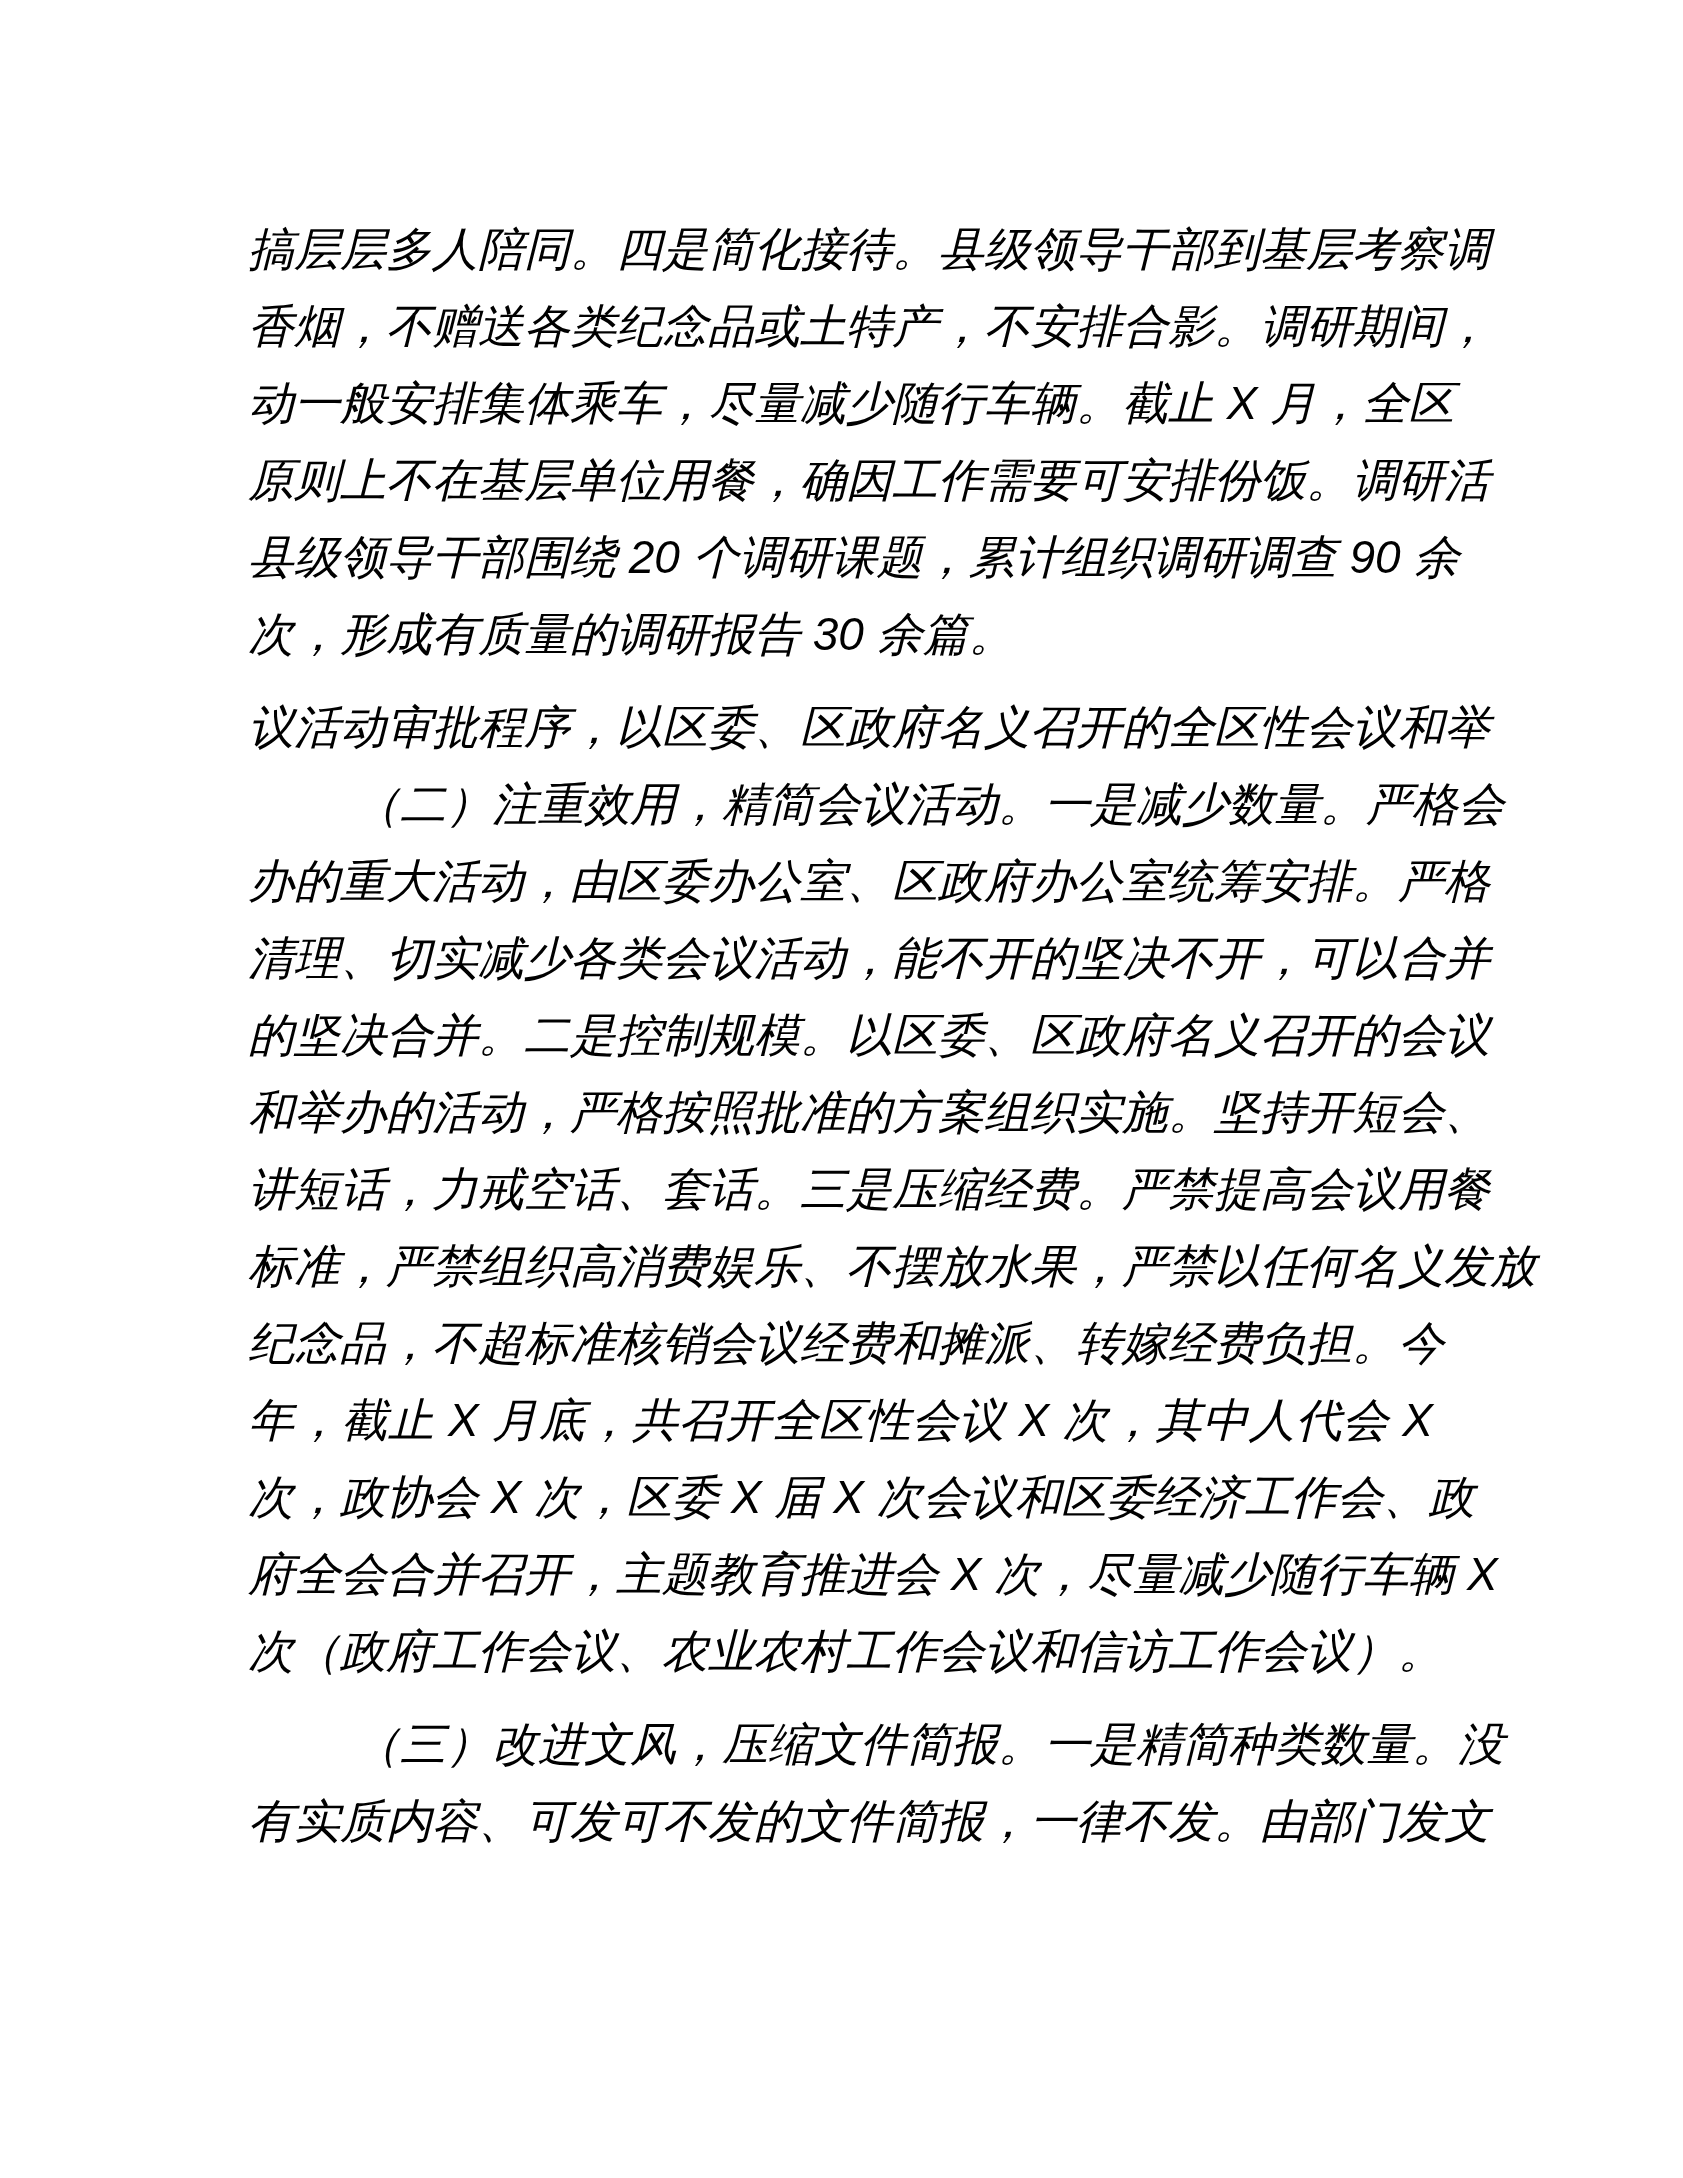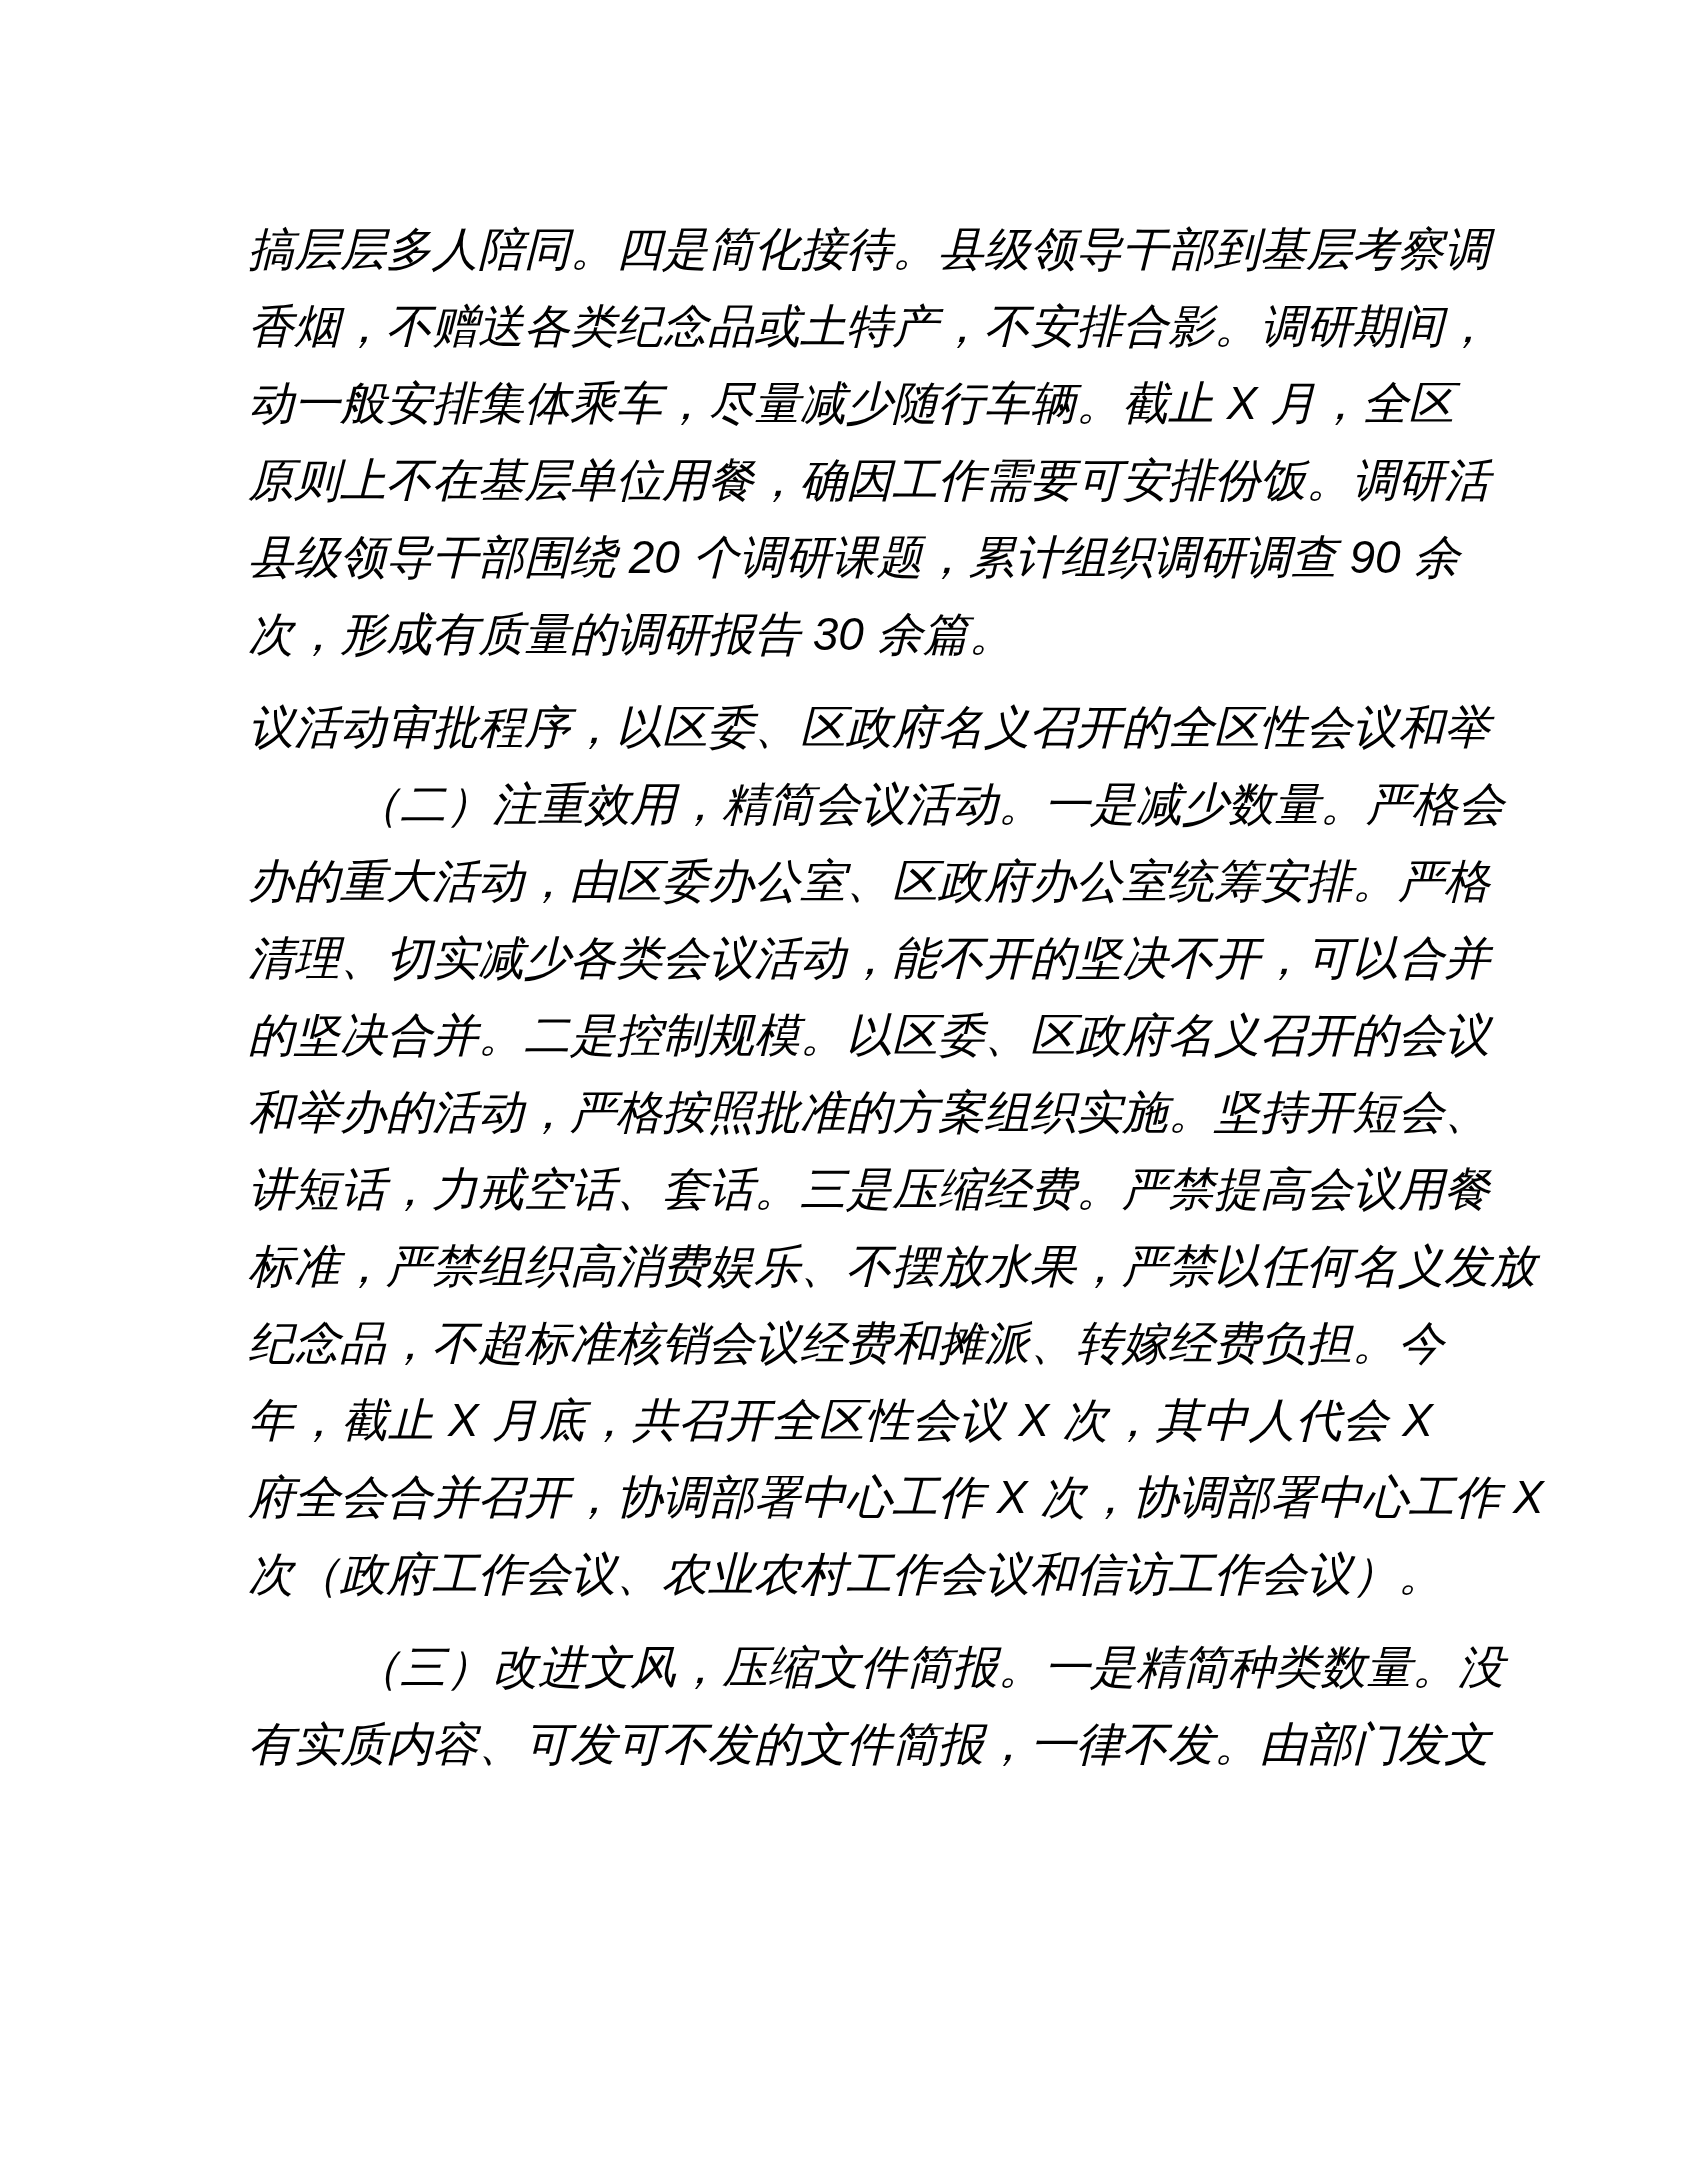--- a/index.html
+++ b/index.html
@@ -61,21 +61,22 @@
     <div class="line">议活动审批程序，以区委、区政府名义召开的全区性会议和举</div>
     <div class="line first-indent">（二）注重效用，精简会议活动。一是减少数量。严格会</div>
     <div class="line">办的重大活动，由区委办公室、区政府办公室统筹安排。严格</div>
     <div class="line">清理、切实减少各类会议活动，能不开的坚决不开，可以合并</div>
     <div class="line">的坚决合并。二是控制规模。以区委、区政府名义召开的会议</div>
     <div class="line">和举办的活动，严格按照批准的方案组织实施。坚持开短会、</div>
     <div class="line">讲短话，力戒空话、套话。三是压缩经费。严禁提高会议用餐</div>
     <div class="line">标准，严禁组织高消费娱乐、不摆放水果，严禁以任何名义发放</div>
     <div class="line">纪念品，不超标准核销会议经费和摊派、转嫁经费负担。今</div>
     <div class="line">年，截止 X 月底，共召开全区性会议 X 次，其中人代会 X</div>
-    <div class="line">府全会合并召开，协调部署中心工作 X 次，协调部署中心工作 X</div>
+    <div class="line">次，政协会 X 次，区委 X 届 X 次会议和区委经济工作会、政</div>
+    <div class="line">府全会合并召开，主题教育推进会 X 次，尽量减少随行车辆 X</div>
     <div class="line para-end">次（政府工作会议、农业农村工作会议和信访工作会议）。</div>
   <p></p>
 
   <p class="para">
     </p>
     <div class="line first-indent">（三）改进文风，压缩文件简报。一是精简种类数量。没</div>
     <div class="line">有实质内容、可发可不发的文件简报，一律不发。由部门发文</div>
   <p></p>
 
 </div>

